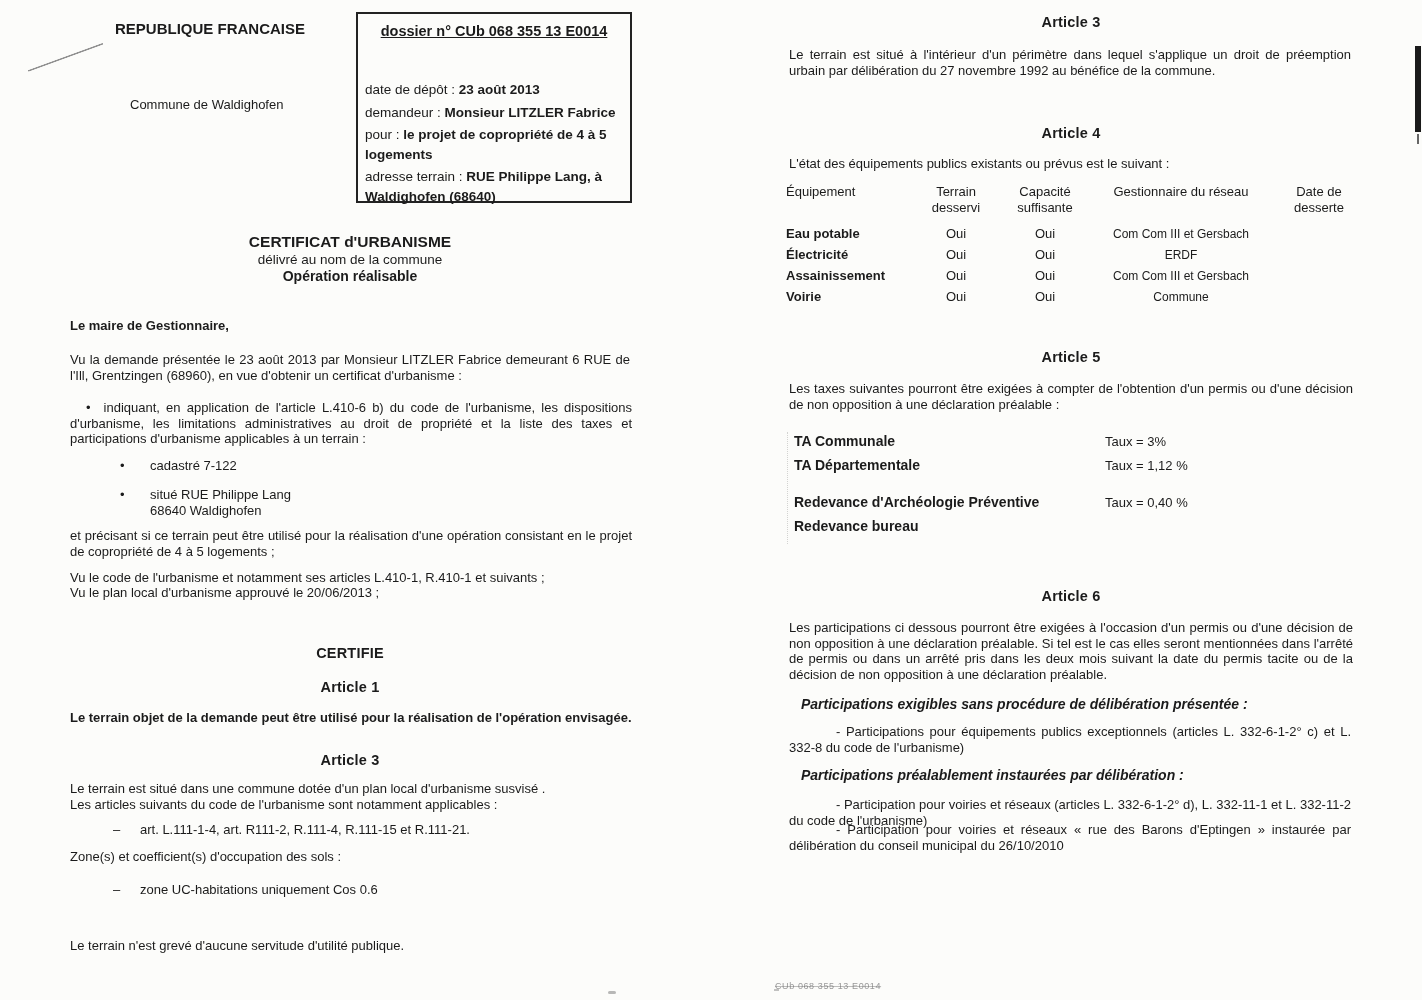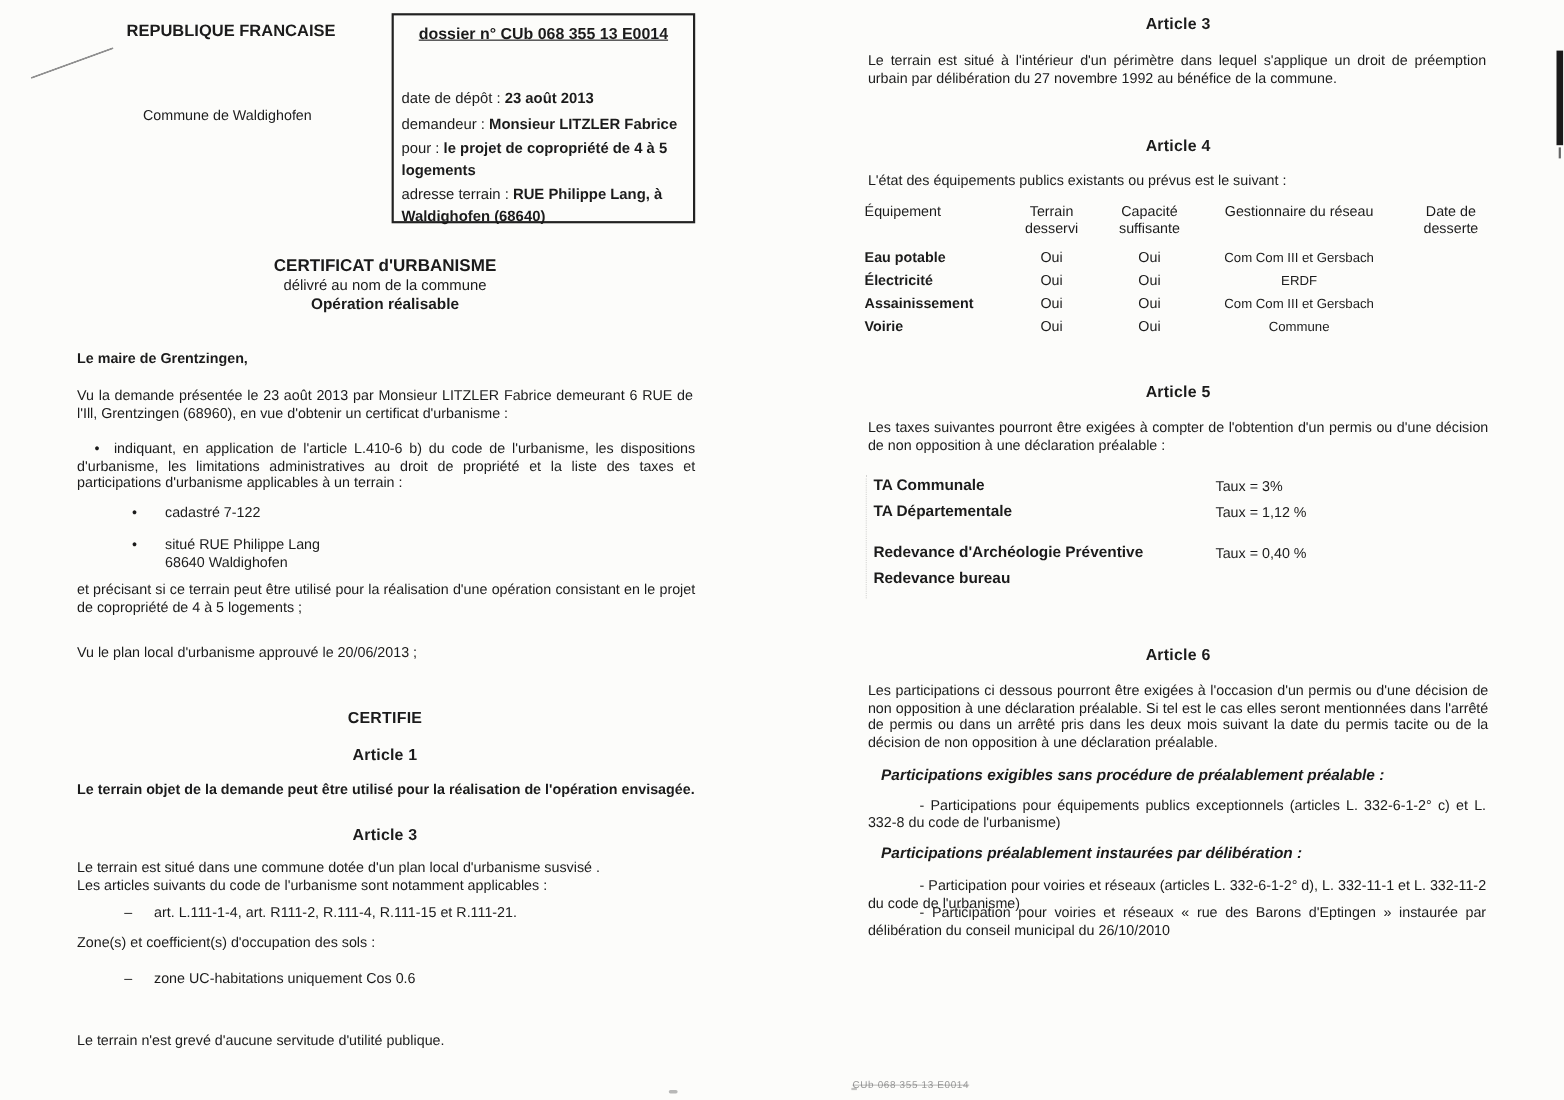--- a/index.html
+++ b/index.html
@@ -83,42 +83,42 @@
       <p class="df"><span>adresse terrain : </span><span class="b">RUE Philippe Lang, à Waldighofen (68640)</span></p>
     </div>
   </div>
 
   <div class="abs doc-title center" style="left:70px; top:233px; width:560px;">
     <div class="t1">CERTIFICAT d'URBANISME</div>
     <div class="t2">délivré au nom de la commune</div>
     <div class="t3">Opération réalisable</div>
   </div>
 
-  <p class="abs body13 b" style="left:70px; top:318px;">Le maire de Grentzingen,</p>
+  <p class="abs body13 b" style="left:70px; top:318px;">Le maire de Gestionnaire,</p>
 
   <p class="abs just body13" style="left:70px; top:352px; width:560px;">Vu la demande présentée le 23 août 2013 par Monsieur LITZLER Fabrice demeurant 6 RUE de l'Ill, Grentzingen (68960), en vue d'obtenir un certificat d'urbanisme :</p>
 
   <p class="abs just body13" style="left:70px; top:400px; width:562px; text-indent:16px;">
     <span class="bullmk">•</span><span>indiquant, en application de l'article L.410-6 b) du code de l'urbanisme, les dispositions d'urbanisme, les limitations administratives au droit de propriété et la liste des taxes et participations d'urbanisme applicables à un terrain :</span>
   </p>
 
   <div class="abs sub" style="left:120px; top:458px;">
     <span class="mk">•</span>
     <span>cadastré 7-122</span>
   </div>
 
   <div class="abs sub" style="left:120px; top:487px;">
     <span class="mk">•</span>
     <span><span>situé RUE Philippe Lang</span><br><span>68640 Waldighofen</span></span>
   </div>
 
   <p class="abs just body13" style="left:70px; top:528px; width:562px;">et précisant si ce terrain peut être utilisé pour la réalisation d'une opération consistant en le projet de copropriété de 4 à 5 logements ;</p>
 
   <p class="abs body13" style="left:70px; top:570px; width:562px; line-height:15px;">
-    <br>
+    <span>Vu le code de l'urbanisme et notamment ses articles L.410-1, R.410-1 et suivants ;</span><br>
     <span>Vu le plan local d'urbanisme approuvé le 20/06/2013 ;</span>
   </p>
 
   <div class="abs heading" style="left:70px; top:645px; width:560px;">CERTIFIE</div>
 
   <div class="abs heading" style="left:70px; top:679px; width:560px;">Article 1</div>
   <p class="abs body13 b nowrap" style="left:70px; top:710px;">Le terrain objet de la demande peut être utilisé pour la réalisation de l'opération envisagée.</p>
 
   <div class="abs heading" style="left:70px; top:752px; width:560px;">Article 3</div>
   <p class="abs body13" style="left:70px; top:781px; width:562px;">
@@ -218,21 +218,21 @@
     </div>
     <div class="taxrow" style="top:85px;">
       <span class="taxname">Redevance bureau</span>
       <span class="taxrate"></span>
     </div>
   </div>
 
   <div class="abs heading" style="left:75px; top:588px; width:570px;">Article 6</div>
   <p class="abs just body13" style="left:78px; top:620px; width:564px;">Les participations ci dessous pourront être exigées à l'occasion d'un permis ou d'une décision de non opposition à une déclaration préalable. Si tel est le cas elles seront mentionnées dans l'arrêté de permis ou dans un arrêté pris dans les deux mois suivant la date du permis tacite ou de la décision de non opposition à une déclaration préalable.</p>
 
-  <p class="abs bi" style="left:90px; top:696px;">Participations exigibles sans procédure de préalablement préalable :</p>
+  <p class="abs bi" style="left:90px; top:696px;">Participations exigibles sans procédure de délibération présentée :</p>
   <p class="abs just body13 ind" style="left:78px; top:724px; width:562px;">- Participations pour équipements publics exceptionnels (articles L. 332-6-1-2° c) et L. 332-8 du code de l'urbanisme)</p>
 
   <p class="abs bi" style="left:90px; top:767px;">Participations préalablement instaurées par délibération :</p>
   <p class="abs just body13 ind" style="left:78px; top:797px; width:562px;">- Participation pour voiries et réseaux (articles L. 332-6-1-2° d), L. 332-11-1 et L. 332-11-2 du code de l'urbanisme)</p>
   <p class="abs just body13 ind" style="left:78px; top:822px; width:562px; line-height:16px;">- Participation pour voiries et réseaux « rue des Barons d'Eptingen » instaurée par délibération du conseil municipal du 26/10/2010</p>
 
   <div class="abs footer-ref" style="left:64px; top:981px;">CUb 068 355 13 E0014</div>
 
   <div class="scan-bar"></div>
   <div class="scan-bar-tail"></div>

